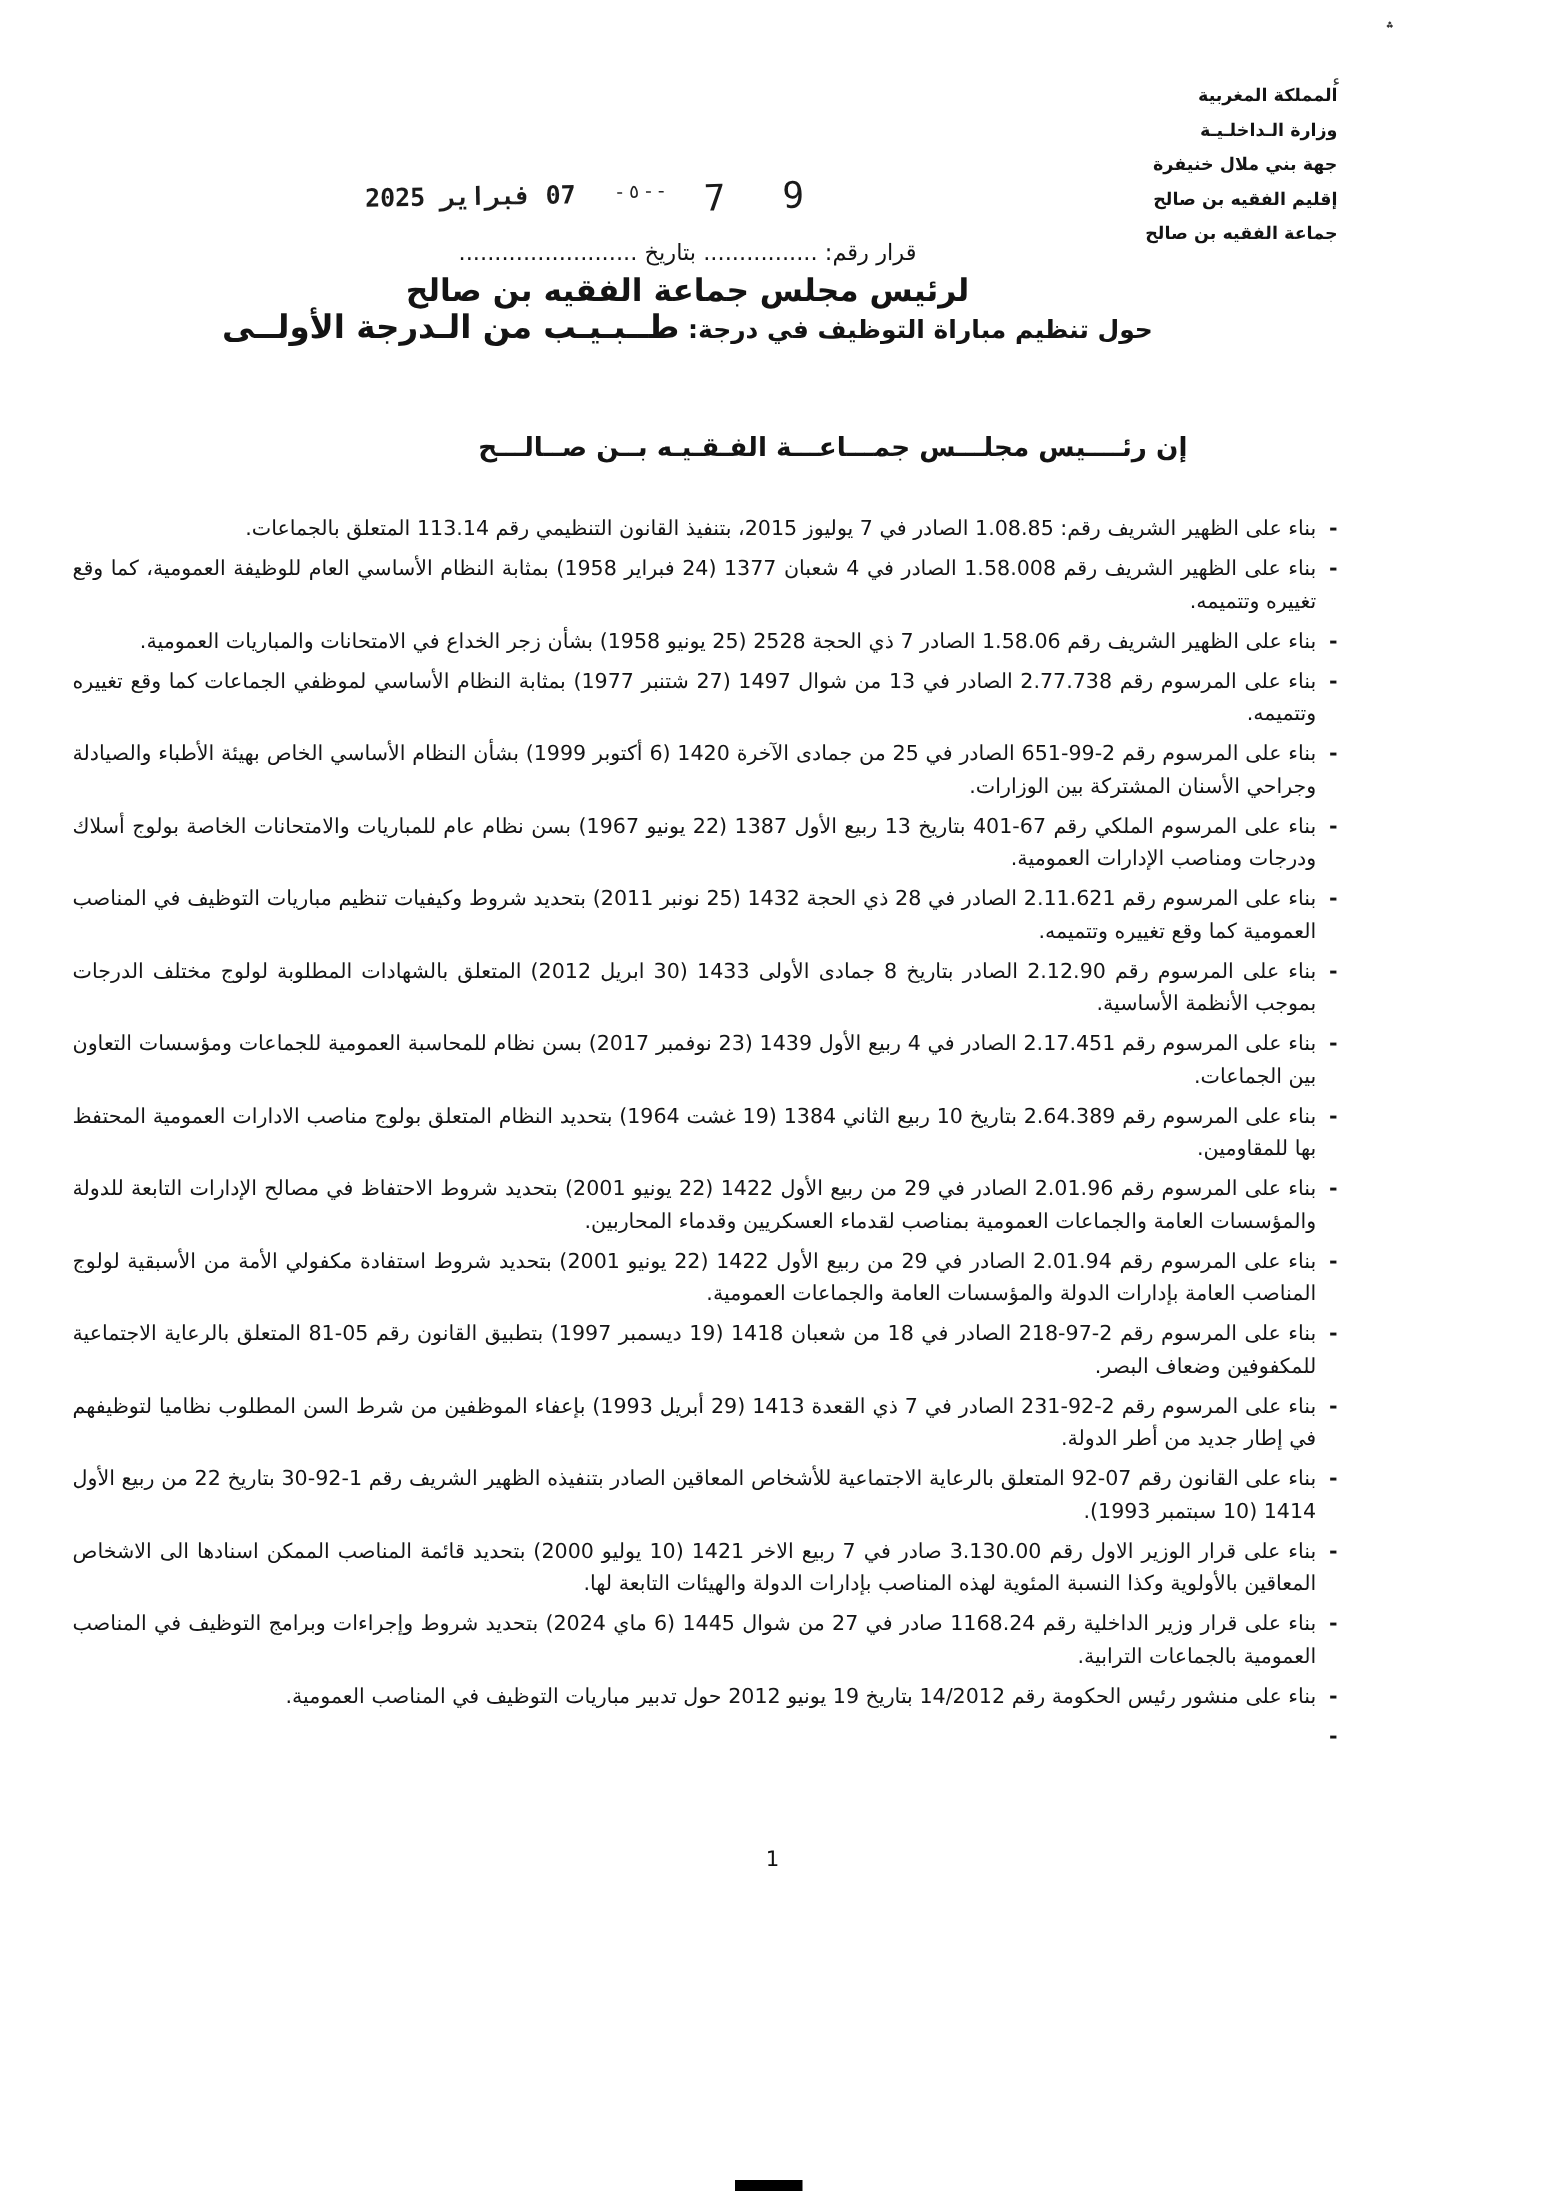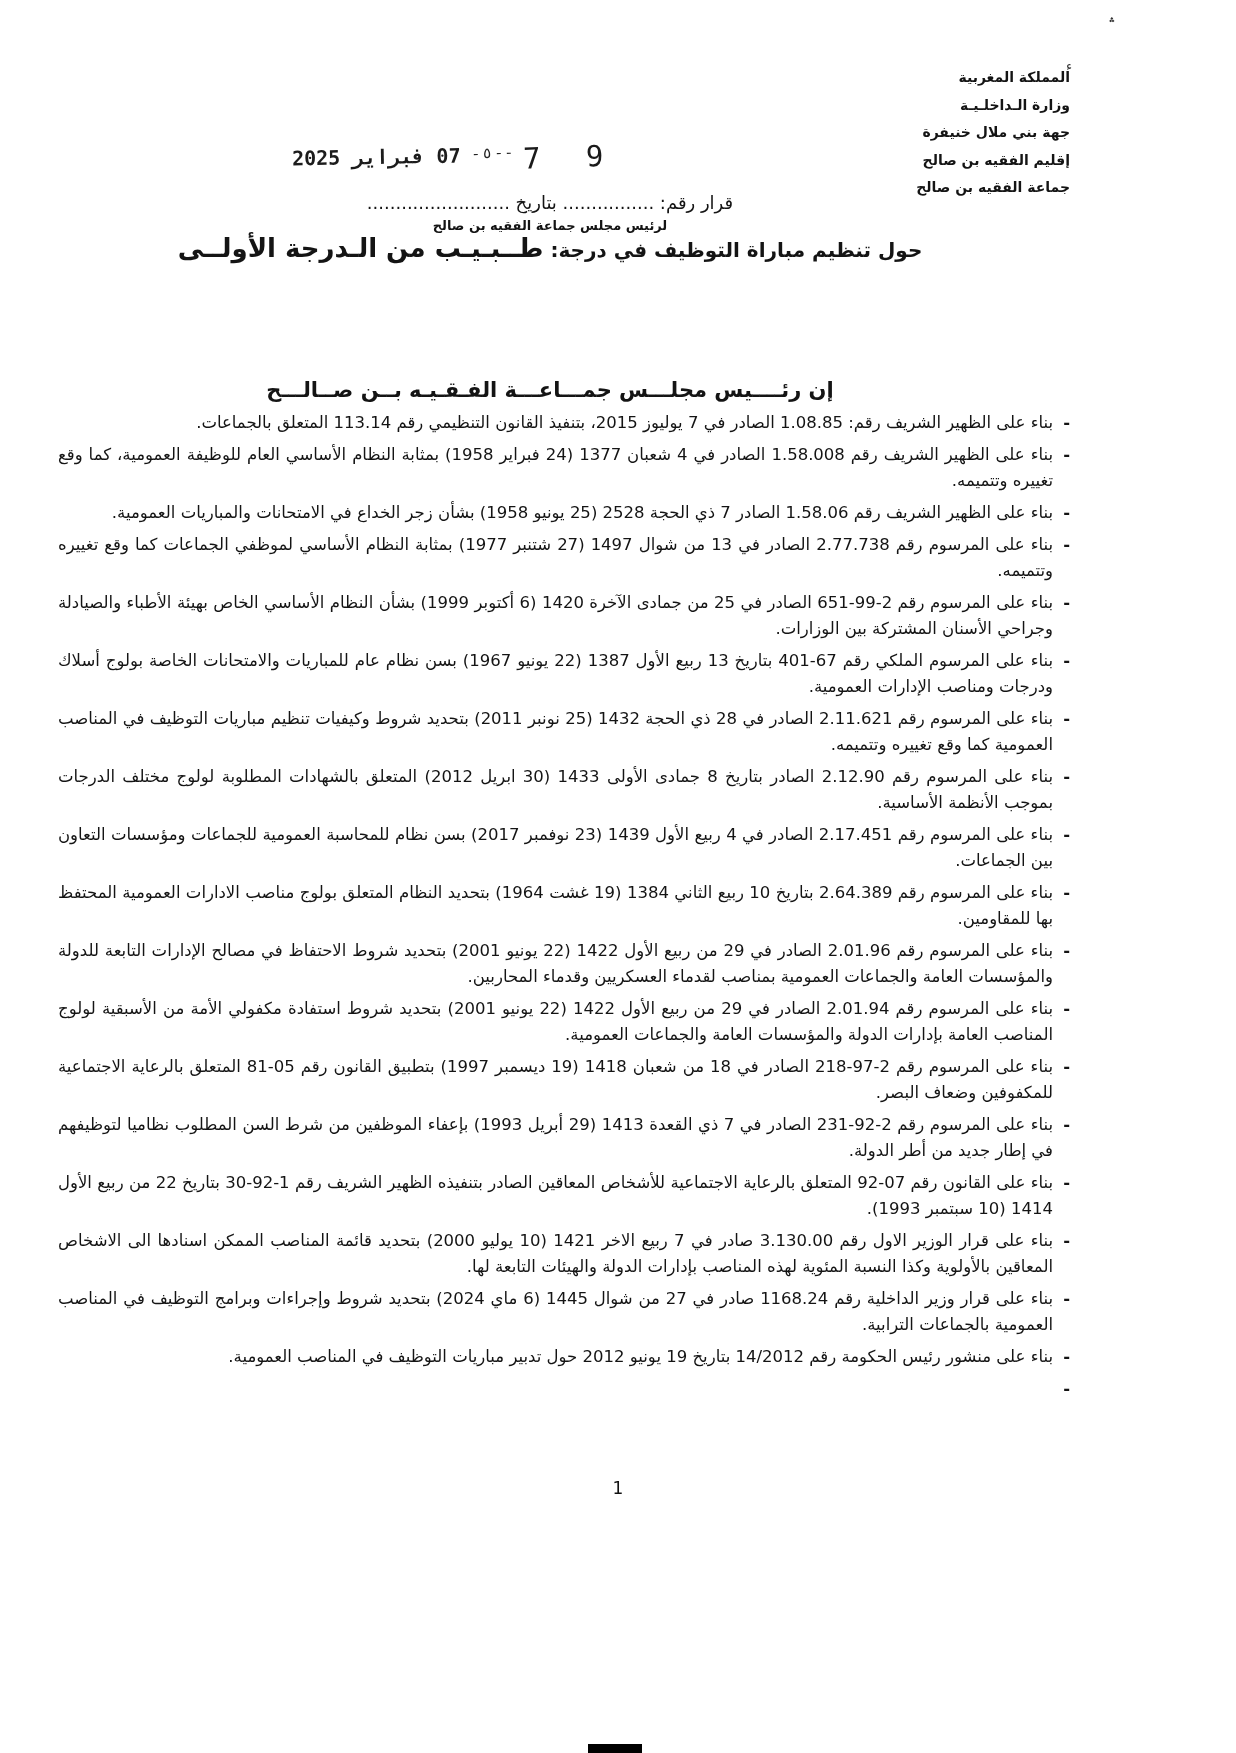--- a/index.html
+++ b/index.html
@@ -18,21 +18,21 @@
     position:absolute; top:64px; right:166px; width:218px;
     font-weight:bold; font-size:14px; line-height:27.5px;
     direction:rtl;
   }
   .corner-mark-a { position:absolute; top:16px; left:1108px; font-size:13px; color:#333; }
   .corner-mark-b { position:absolute; top:58px; left:1066px; font-size:13px; color:#333; }
 
   
   .stamp-row {
     position:absolute; top:140px; left:292px; width:440px;
-    display:flex; direction:ltr; align-items:center; gap:12px;
+    display:flex; direction:ltr; align-items:center; gap:32px;
   }
   .stamp-date {
     font-family:"DejaVu Sans Mono", monospace;
     font-weight:bold; font-size:20px; letter-spacing:1px;
     direction:rtl; white-space:nowrap; transform:rotate(-1deg);
     color:#1c1c1c;
   }
   .ink-marks {
     font-size:15px; letter-spacing:9px; color:#222;
     transform:translateY(-4px) rotate(-2deg); white-space:nowrap;
@@ -42,27 +42,27 @@
     font-size:29px; letter-spacing:14px; color:#1a1a1a;
     transform:rotate(-2deg); white-space:nowrap;
   }
 
   
   .title-block {
     position:absolute; top:192px; left:150px; width:800px;
     direction:rtl; text-align:center;
   }
   .decree-number-line { font-weight:normal; font-size:18px; }
-  .issuer-line { font-weight:bold; font-size:13px; margin-top:5px; }
+  .issuer-line { font-weight:bold; font-size:25px; margin-top:5px; }
   .subject-line { font-weight:bold; font-size:20px; }
   .subject-title { font-size:26px; font-weight:bold; }
 
   .opening-line {
     position:absolute; top:346px; left:150px; width:800px;
-    direction:rtl; text-align:center; font-weight:bold; font-size:21px;margin-top:32px;
+    direction:rtl; font-weight:bold; font-size:21px;
   }
 
   
   .clauses {
     position:absolute; top:410px; right:166px; width:1012px;
     direction:rtl; text-align:justify;
     font-size:16.5px; line-height:26px;
     list-style:none;
   }
   .clauses li { position:relative; padding-right:17px; margin-bottom:6px; }

